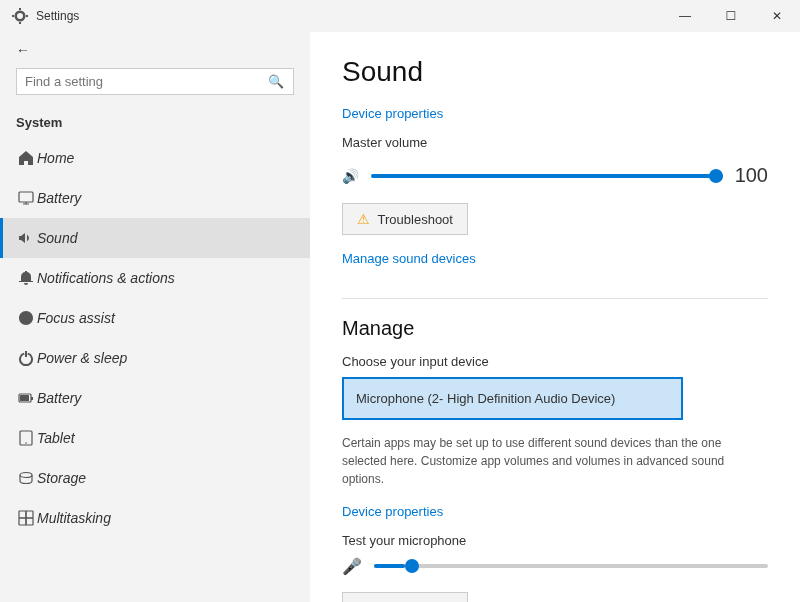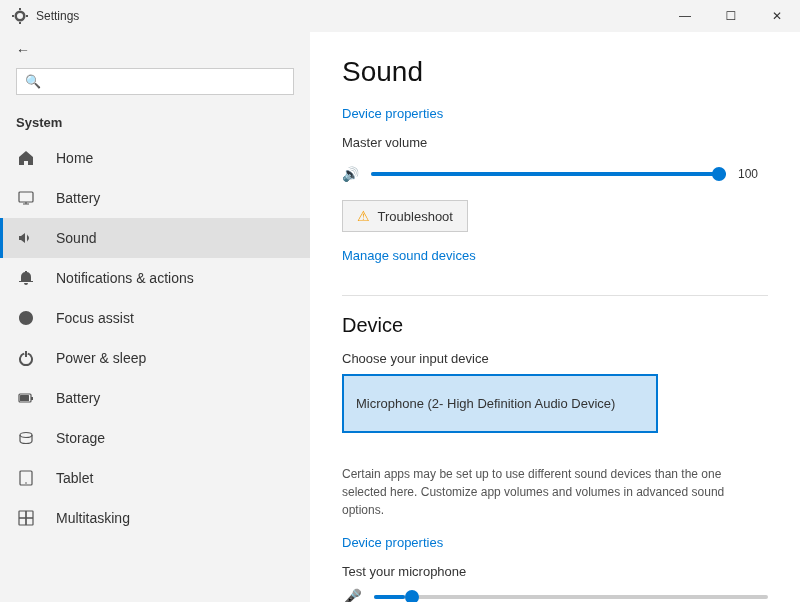--- a/index.html
+++ b/index.html
@@ -42,22 +42,22 @@
       border: none; outline: none; flex: 1; font-size: 13px;
       background: transparent; color: #333;
     }
     .search-icon { color: #555; font-size: 13px; }
 
     .system-label {
       font-size: 13px; font-weight: 700; padding: 4px 16px 8px 16px; color: #333;
     }
 
     .nav-item {
-      display: flex; align-items: center; gap: 20px;
-      padding: 10px 16px; cursor: pointer; font-size: 14px; color: #333;
+      display: flex; align-items: center; gap: 1px;
+      padding: 10px 16px; cursor: pointer; font-size: 14px; color: #333; font-style: italic;
     }
     .nav-item.active { background: #e0e0e0; border-left: 3px solid #0078d4; padding-left: 13px; }
     .nav-icon { width: 20px; height: 20px; display: flex; align-items: center; justify-content: center; flex-shrink: 0; }
 
     
     .content {
       flex: 1; background: white; padding: 24px 32px;
       overflow-y: auto;
     }
     .content-title { font-size: 28px; font-weight: 300; color: #111; margin-bottom: 16px; }
@@ -69,37 +69,37 @@
     .volume-row { display: flex; align-items: center; gap: 12px; margin-bottom: 16px; }
     .volume-icon { color: #333; font-size: 14px; flex-shrink: 0; }
     .slider-container { flex: 1; position: relative; height: 20px; display: flex; align-items: center; }
     .slider-track { width: 100%; height: 4px; background: #ccc; border-radius: 2px; position: relative; }
     .slider-fill { height: 100%; background: #0078d4; border-radius: 2px; }
     .slider-thumb {
       position: absolute; right: 0; top: 50%; transform: translateY(-50%);
       width: 14px; height: 14px; background: #0078d4; border-radius: 50%;
       border: 2px solid #0078d4; cursor: pointer;
     }
-    .volume-value { font-size: 12px; color: #333; min-width: 30px; }
+    .volume-value { font-size: 20px; color: #333; min-width: 30px; }
 
     .troubleshoot-btn {
       display: flex; align-items: center; gap: 8px;
       border: 1px solid #ccc; background: #f3f3f3; padding: 7px 14px;
       cursor: pointer; font-size: 13px; color: #333; margin-bottom: 14px;
     }
     .warn-icon { color: #f59b00; font-size: 14px; }
 
     .divider { border: none; border-top: 1px solid #e0e0e0; margin: 18px 0; }
 
     .section-heading { font-size: 20px; font-weight: 300; color: #111; margin-bottom: 14px; }
     .sub-label { font-size: 13px; color: #333; margin-bottom: 8px; }
 
     .device-select {
-      border: 2px solid #0078d4; background: #cce4f7; padding: 20px 12px;
-      font-size: 13px; color: #333; margin-bottom: 32px; width: 316px;
+      border: 2px solid #0078d4; background: #cce4f7; padding: 12px 12px;
+      font-size: 13px; color: #333; margin-bottom: 14px; width: 341px;
       cursor: pointer;
     }
 
     .info-text { font-size: 12px; color: #555; margin-bottom: 14px; line-height: 1.5; max-width: 420px; }
 
     .mic-slider-row { display: flex; align-items: center; gap: 12px; margin-bottom: 16px; }
     .mic-icon { font-size: 16px; color: #333; flex-shrink: 0; }
     .mic-slider-container { flex: 1; height: 20px; display: flex; align-items: center; position: relative; }
     .mic-track { width: 100%; height: 4px; background: #ccc; border-radius: 2px; position: relative; }
     .mic-fill { height: 100%; background: #0078d4; border-radius: 2px; width: 8%; }
@@ -132,20 +132,21 @@
 
 <div class="main-layout">
 
   <div class="sidebar">
 
     <div class="sidebar-back">
       <span class="back-arrow">←</span>
     </div>
 
     <div class="search-box">
+      <input type="text" placeholder="Find a setting" style="">
       <span class="search-icon">🔍</span>
     </div>
 
     <div class="system-label">System</div>
 
     <div class="nav-item">
       <div class="nav-icon">
         <svg width="16" height="16" viewBox="0 0 16 16">
             <path d="M8 1L1 7v8h5v-4h4v4h5V7z" fill="#555"></path>
           </svg>
@@ -209,35 +210,35 @@
             <path d="M13 7h2v3h-2z" fill="#555"></path>
             <rect x="2" y="5" width="9" height="6" rx="0.5" fill="#555"></rect>
           </svg>
       </div>
       <span>Battery</span>
     </div>
 
     <div class="nav-item">
       <div class="nav-icon">
         <svg width="16" height="16" viewBox="0 0 16 16">
+            <rect x="2" y="1" width="12" height="14" rx="1" fill="none" stroke="#555" stroke-width="1.2"></rect>
+            <circle cx="8" cy="13" r="0.8" fill="#555"></circle>
+          </svg>
+      </div>
+      <span>Tablet</span>
+    </div>
+
+    <div class="nav-item">
+      <div class="nav-icon">
+        <svg width="16" height="16" viewBox="0 0 16 16">
             <ellipse cx="8" cy="5" rx="6" ry="2.5" fill="none" stroke="#555" stroke-width="1.2"></ellipse>
             <path d="M2 5v6c0 1.38 2.69 2.5 6 2.5S14 12.38 14 11V5" fill="none" stroke="#555" stroke-width="1.2"></path>
           </svg>
       </div>
       <span>Storage</span>
-    </div>
-
-    <div class="nav-item">
-      <div class="nav-icon">
-        <svg width="16" height="16" viewBox="0 0 16 16">
-            <rect x="2" y="1" width="12" height="14" rx="1" fill="none" stroke="#555" stroke-width="1.2"></rect>
-            <circle cx="8" cy="13" r="0.8" fill="#555"></circle>
-          </svg>
-      </div>
-      <span>Tablet</span>
     </div>
 
     <div class="nav-item">
       <div class="nav-icon">
         <svg width="16" height="16" viewBox="0 0 16 16">
             <rect x="1" y="1" width="7" height="7" rx="0.5" fill="none" stroke="#555" stroke-width="1.2"></rect>
             <rect x="8" y="1" width="7" height="7" rx="0.5" fill="none" stroke="#555" stroke-width="1.2"></rect>
             <rect x="1" y="8" width="7" height="7" rx="0.5" fill="none" stroke="#555" stroke-width="1.2"></rect>
             <rect x="8" y="8" width="7" height="7" rx="0.5" fill="none" stroke="#555" stroke-width="1.2"></rect>
           </svg>
@@ -268,21 +269,21 @@
 
     <button class="troubleshoot-btn">
       <span class="warn-icon">⚠</span>
       <span>Troubleshoot</span>
     </button>
 
     <a class="link-text">Manage sound devices</a>
 
     <hr class="divider">
 
-    <h2 class="section-heading">Device</h2>
+    <h2 class="section-heading">Manage</h2>
 
     <div class="sub-label">Choose your input device</div>
 
     <div class="device-select">Microphone (2- High Definition Audio Device)</div>
 
     <div class="info-text">Certain apps may be set up to use different sound devices than the one selected here. Customize app volumes and volumes in advanced sound options.</div>
 
     <a class="link-text">Device properties</a>
 
     <div class="sub-label">Test your microphone</div>

